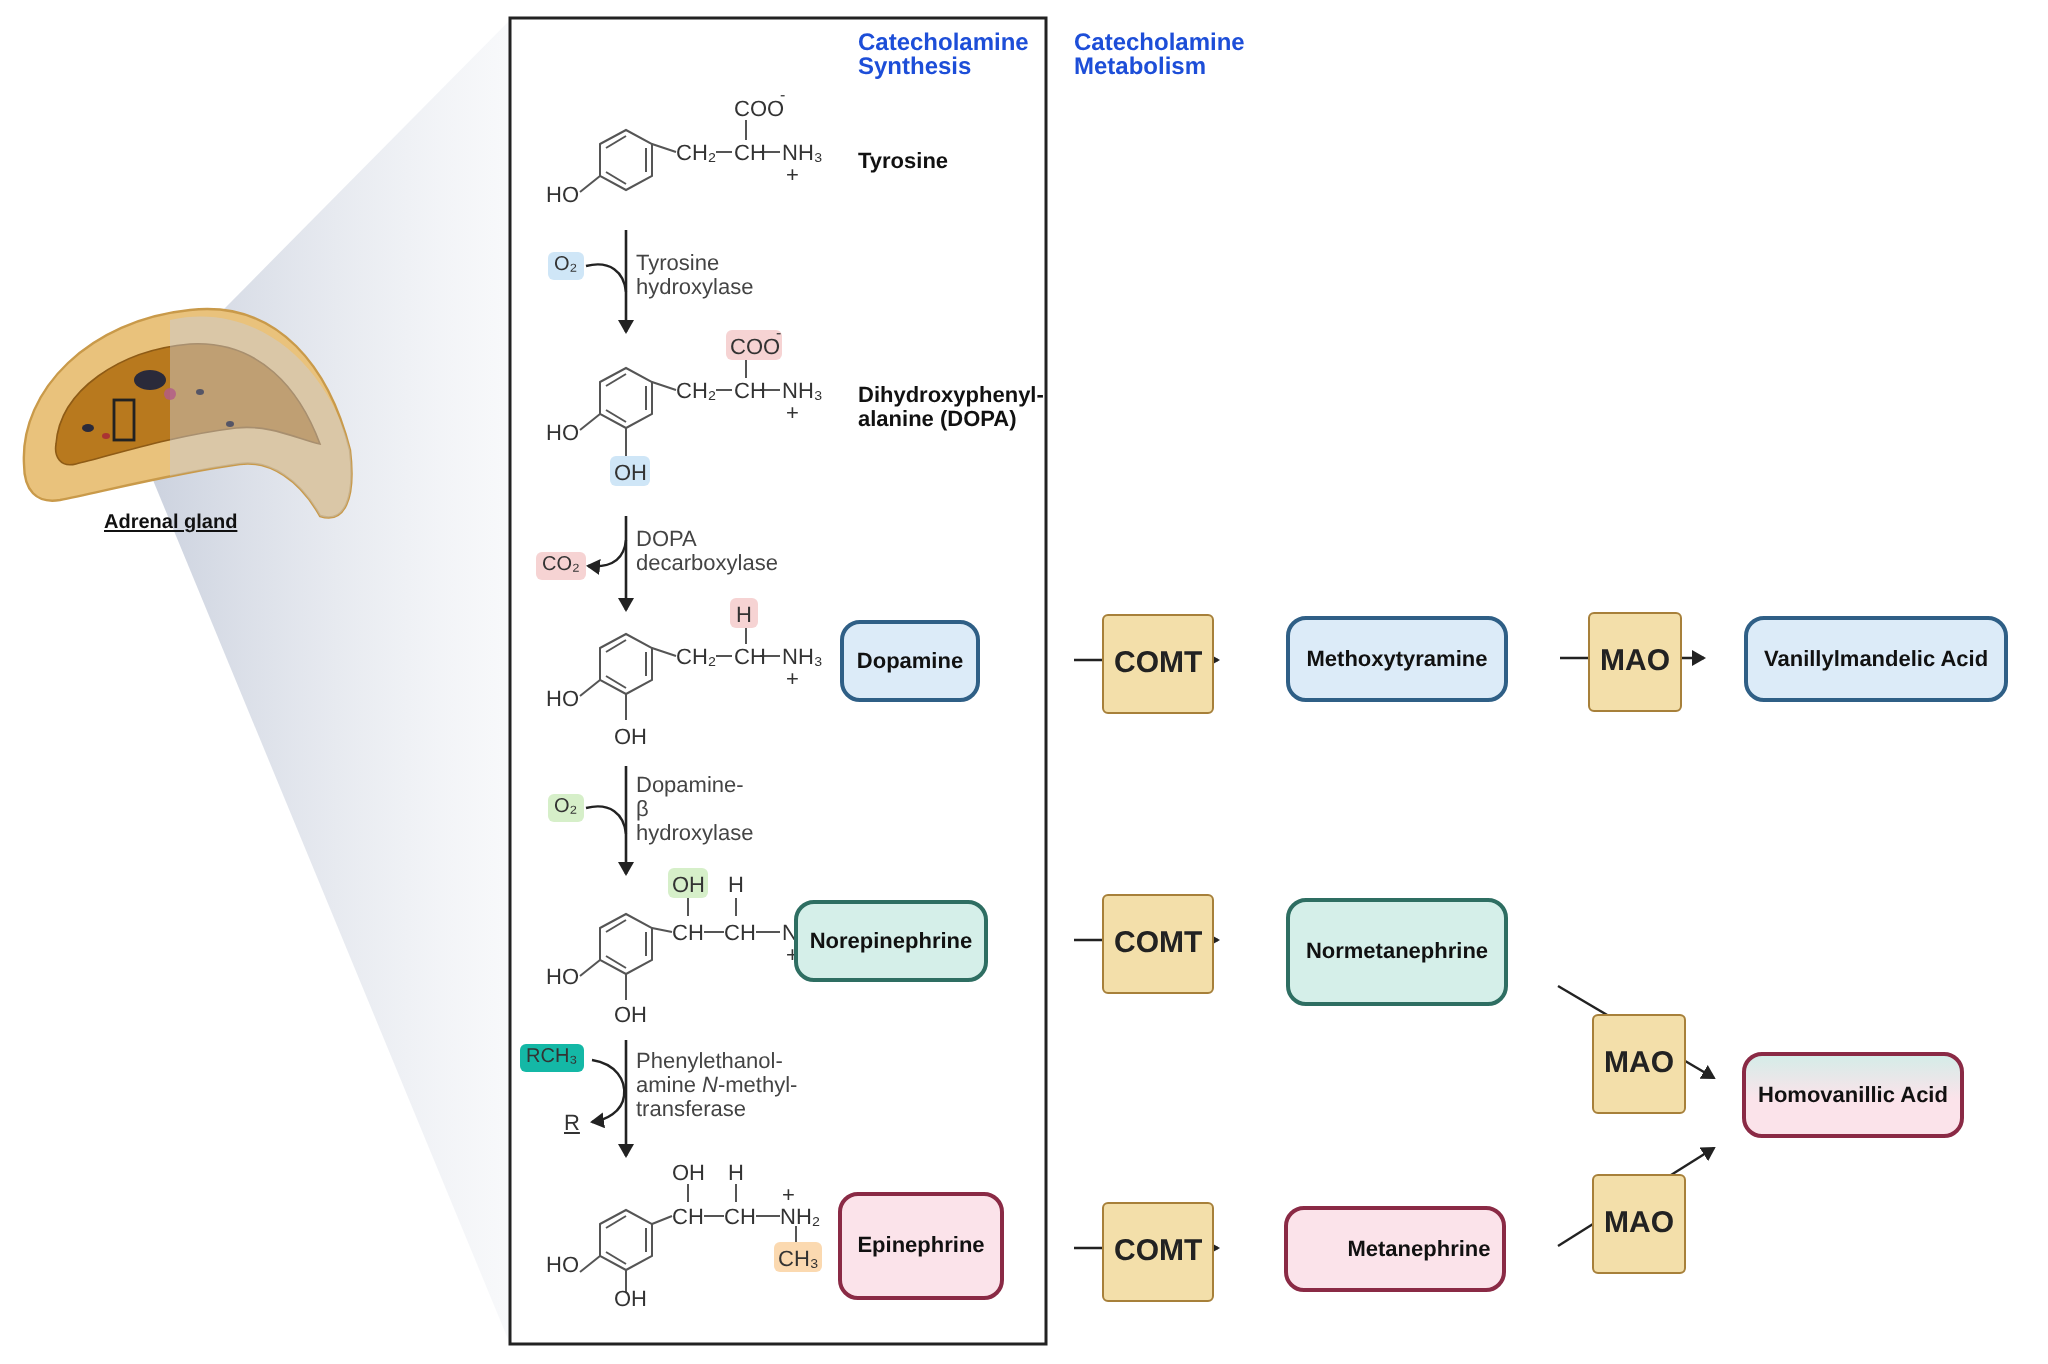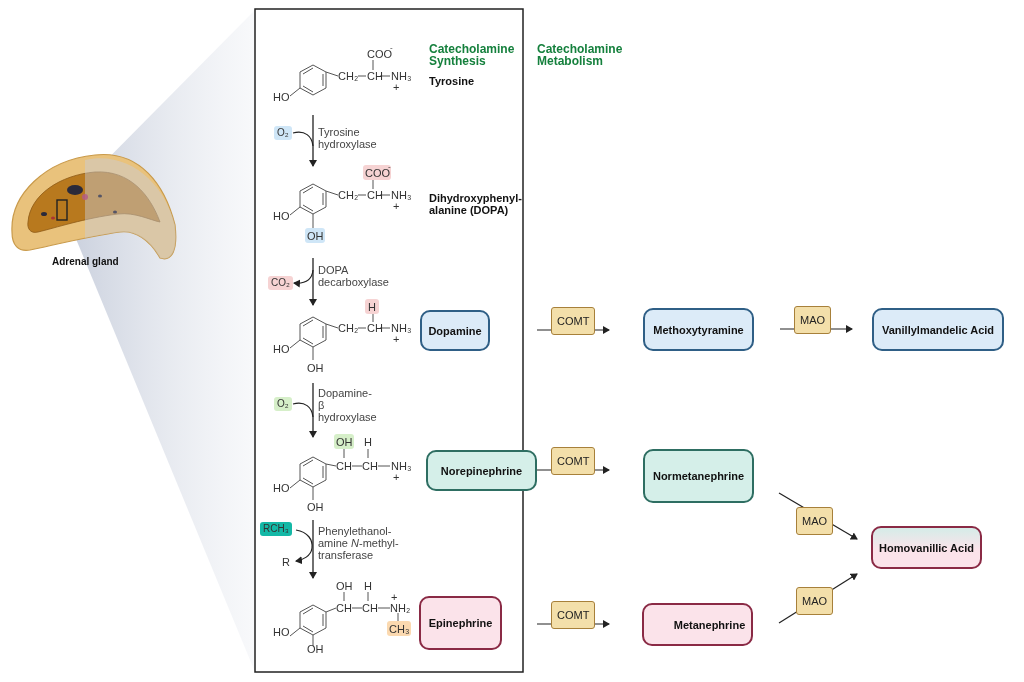--- a/index.html
+++ b/index.html
@@ -1,35 +1,35 @@
 <!DOCTYPE html>
 <html><head>
 <meta charset="utf-8">
 <style>
   html, body { margin:0; padding:0; background:#ffffff; }
   body { width:1024px; height:682px; position:relative; overflow:hidden;
          font-family:"Liberation Sans", sans-serif; color:#222; }
-  .abs { position:absolute; }
+  .abs { position:absolute;text-decoration:underline; }
   svg.full { position:absolute; left:0; top:0; }
-  .hdr { position:absolute; font-weight:bold; font-size:12px; line-height:12px; color:#15803d;margin-top:28px; }
+  .hdr { position:absolute; font-weight:bold; font-size:12px; line-height:12px; color:#1d4ed8; }
   .name-bold { position:absolute; font-weight:bold; font-size:11px; line-height:12px; color:#111; }
   .enzyme { position:absolute; font-size:11px; line-height:12px; color:#444; }
   .chem { font-family:"Liberation Sans", sans-serif; font-size:11px; fill:#333; }
   .chem-small { font-family:"Liberation Sans", sans-serif; font-size:8px; fill:#333; }
   .badge { position:absolute; font-size:10px; line-height:14px; padding:0 3px; border-radius:3px; color:#333; }
   .box { position:absolute; box-sizing:border-box; border-radius:10px; border:2px solid;
          display:flex; align-items:center; justify-content:center;
          font-weight:bold; font-size:11px; color:#111; }
   .box.blue { background:#dcebf8; border-color:#2f5f86; }
   .box.teal { background:#d5efe9; border-color:#2e6e62; }
   .box.pink { background:#fbe3ea; border-color:#8a2a45; }
   .box.mixed { background:linear-gradient(#d5ece8, #fbe3ea 55%); border-color:#8a2a45; }
   .box.left { justify-content:flex-start; padding-left:8px; }
   .enz-tag { position:absolute; box-sizing:border-box; background:#f3dfaa; border:1.5px solid #a7803a;
-             border-radius:3px; font-size:11px; line-height:16px; padding:5px 5px; color:#222; }
+             border-radius:3px; font-size:15px; line-height:16px; padding:16px 5px; color:#222;font-weight:bold; }
 </style>
 </head>
 <body>
 
 <svg class="full" width="1024" height="682">
   <defs>
     <linearGradient id="cone" x1="0" y1="0" x2="1" y2="0">
       <stop offset="0" stop-color="#9aa6bf" stop-opacity="0.55"></stop>
       <stop offset="1" stop-color="#e8ebf1" stop-opacity="0.3"></stop>
     </linearGradient>
@@ -223,21 +223,21 @@
   <div>transferase</div>
 </div>
 
 <div class="badge" style="left:274px;top:126px;background:#cfe6f7;">O₂</div>
 <div class="badge" style="left:268px;top:276px;background:#f6d3d3;">CO₂</div>
 <div class="badge" style="left:274px;top:397px;background:#d6efc9;">O₂</div>
 <div class="badge" style="left:260px;top:522px;background:#14b8a6;">RCH₃</div>
 <div class="abs" style="left:282px;top:556px;font-size:11px;color:#333;">R</div>
 
 <div class="box blue" style="left:420px;top:310px;width:70px;height:41px;">Dopamine</div>
-<div class="box teal" style="left:426px;top:450px;width:111px;height:41px;">Norepinephrine</div>
+<div class="box teal" style="left:397px;top:450px;width:97px;height:41px;">Norepinephrine</div>
 <div class="box pink" style="left:419px;top:596px;width:83px;height:54px;">Epinephrine</div>
 
 <div class="box blue" style="left:643px;top:308px;width:111px;height:43px;">Methoxytyramine</div>
 <div class="box teal" style="left:643px;top:449px;width:111px;height:54px;">Normetanephrine</div>
 <div class="box pink" style="left:642px;top:603px;width:111px;height:43px;padding-left:24px;">Metanephrine</div>
 
 <div class="box blue left" style="left:872px;top:308px;width:132px;height:43px;">Vanillylmandelic Acid</div>
 <div class="box mixed" style="left:871px;top:526px;width:111px;height:43px;">Homovanillic Acid</div>
 
 <div class="enz-tag" style="left:551px;top:307px;">COMT</div>

